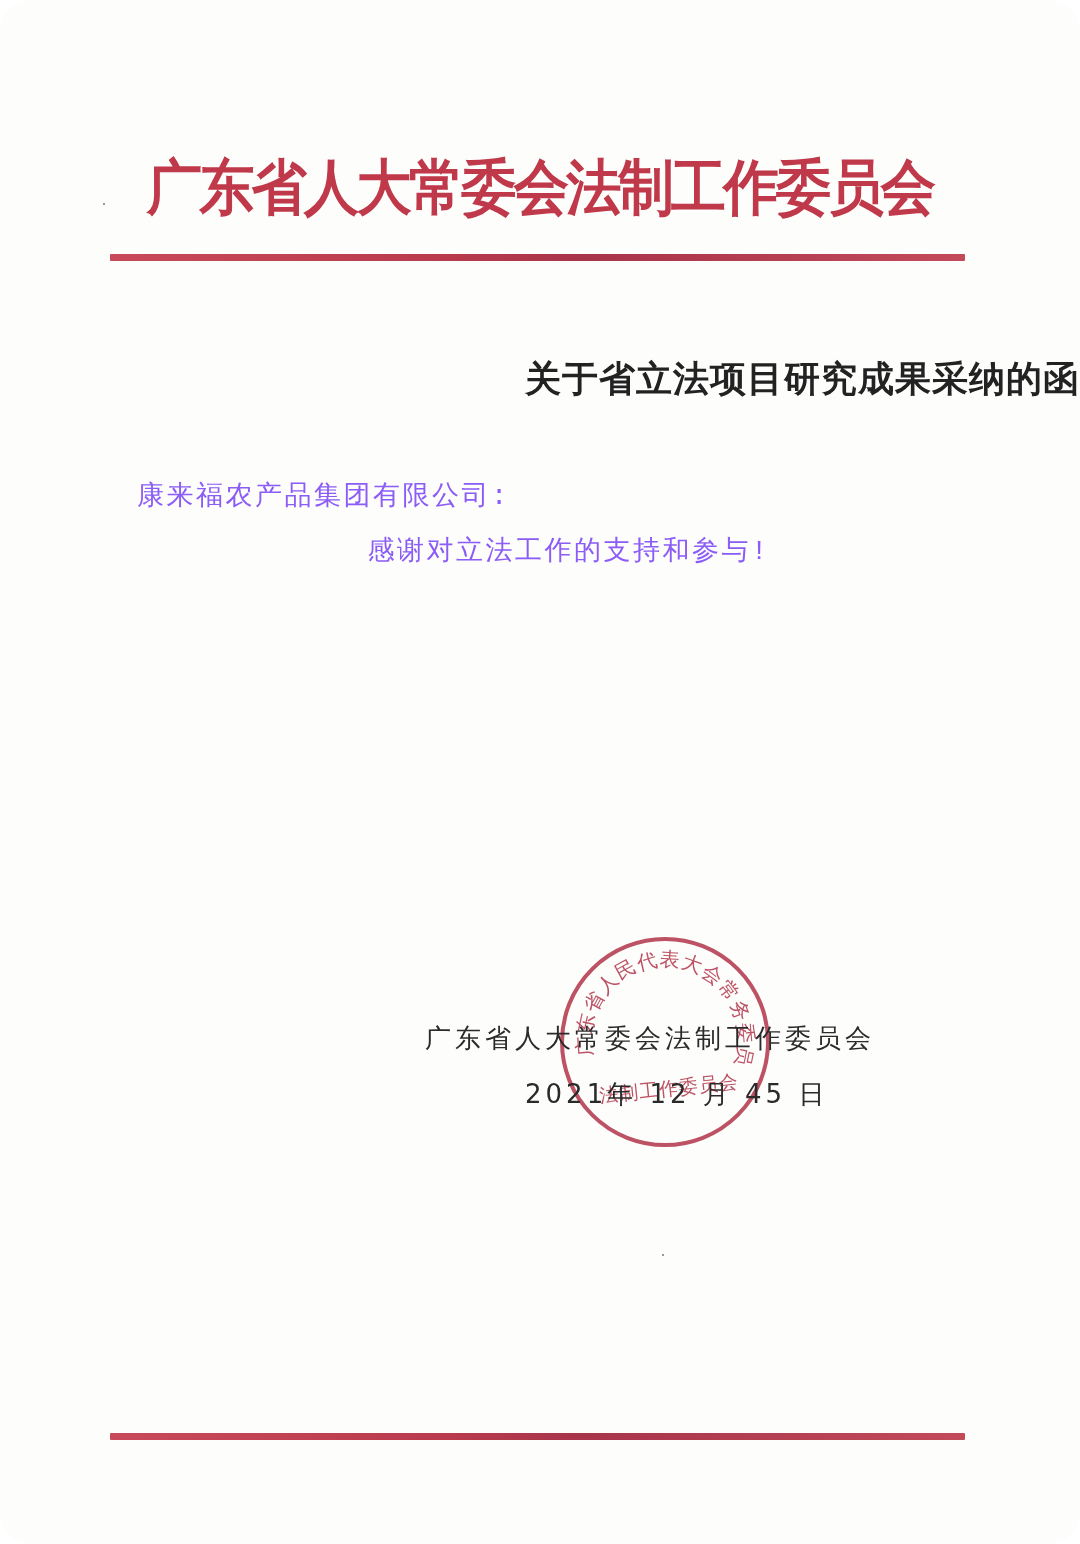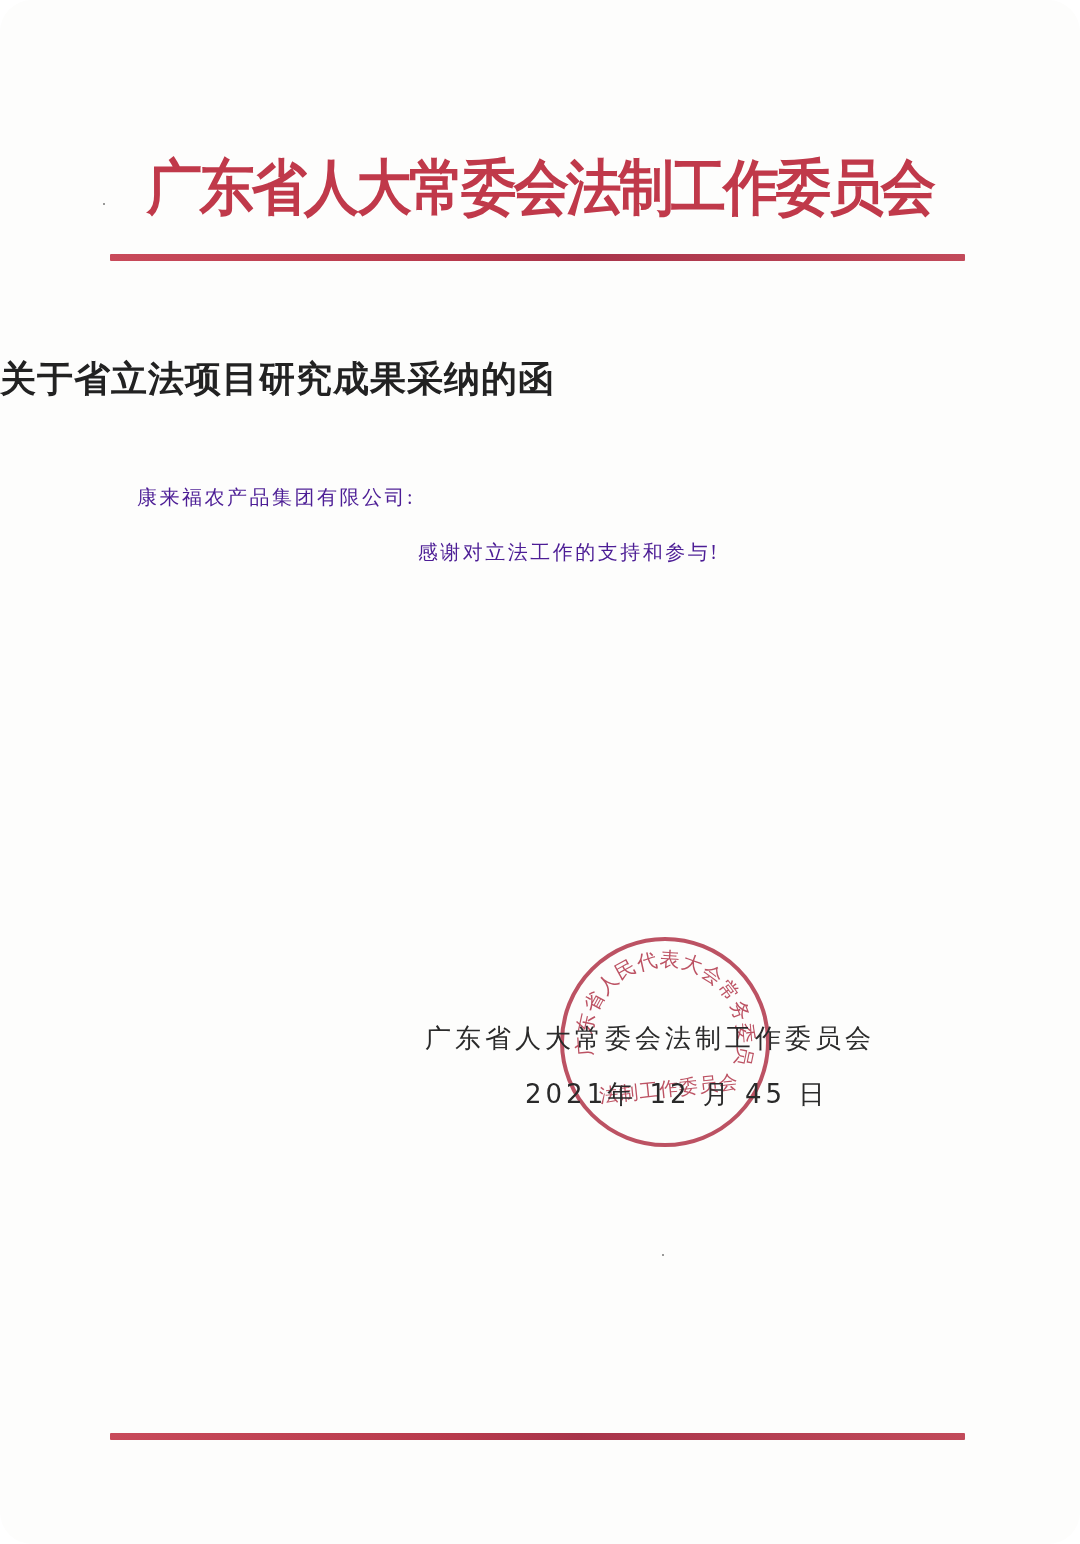--- a/index.html
+++ b/index.html
@@ -46,36 +46,36 @@
       background: linear-gradient(90deg, #c84a5a 0%, #b83a4c 40%, #a8344a 55%, #c24a5a 100%);
       border-radius: 1px;
     }
     .rule-top { top: 254px; }
     .rule-bottom { top: 1433px; }
     .doc-title {
       position: absolute;
       left: 0;
       top: 355px;
       width: 1080px;
-      text-align: left;
+      text-align: right;
       font-family: "DejaVu Serif", "Liberation Serif", serif;
       font-size: 36px;
       font-weight: bold;
       color: #222;
       letter-spacing: 1px;
     }
     .body-text {
       position: absolute;
       left: 137px;
       top: 470px;
       width: 805px;
-      font-family: Liberation Serif, serif;
-      font-size: 20px;
+      font-family: Liberation Mono, monospace;
+      font-size: 27px;
       line-height: 55px;
-      color: #4c1d95;
+      color: #8b5cf6;
       letter-spacing: 2.5px;
     }
     .salutation { margin: 0; }
     .para { margin: 0; text-indent: 58px; text-align: justify; }
     .thanks { margin: 0; text-indent: 58px; text-align: center; }
     .signature-block {
       position: absolute;
       left: 425px;
       top: 1010px;
       width: 460px;

